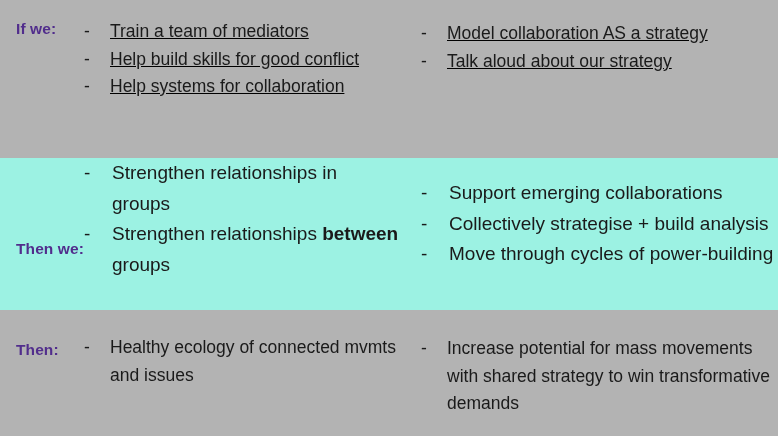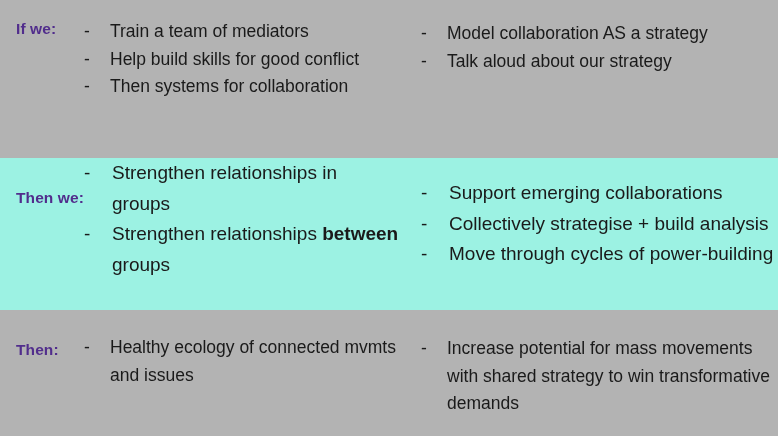--- a/index.html
+++ b/index.html
@@ -86,45 +86,45 @@
   
   .row-then-we ul.bullets li {
     font-size: 19px;
     line-height: 30.5px;
     padding-left: 28px;
   }
   .row-then-we .label {
     font-size: 15.5px;
     line-height: 19.5px;
   }
-  .row-if .pad-top { padding-top: 18px; }
+  .row-if .pad-top { padding-top: 18px; text-decoration: underline; }
   .row-then-we .pad-top { }
   .row-then .pad-top { padding-top: 21px; }
   .row-then .col-right .pad-top { padding-top: 22px; }
   .row-if .col-right .pad-top { padding-top: 20px; }
   .row-then-we .col-right .pad-top { padding-top: 20px; }
-  .row-then-we .label-cell { align-items: flex-start; padding-top: 30px; }
+  .row-then-we .label-cell { align-items: center; padding-top: 30px; }
   .row-then .label-cell { align-items: flex-start; padding-top: 27px; }
   .row-if .label-cell { align-items: flex-start; padding-top: 19px; }
   b { font-weight: bold; }
 </style>
 </head>
 <body>
 
 <div class="slide">
 
   <div class="row row-if">
     <div class="label-cell">
       <span class="label">If we:</span>
     </div>
     <div class="col col-left">
       <ul class="bullets pad-top">
         <li>Train a team of mediators</li>
         <li>Help build skills for good conflict</li>
-        <li>Then systems for collaboration</li>
+        <li>Help systems for collaboration</li>
       </ul>
     </div>
     <div class="col col-right">
       <ul class="bullets pad-top">
         <li>Model collaboration AS a strategy</li>
         <li>Talk aloud about our strategy</li>
       </ul>
     </div>
   </div>
 

